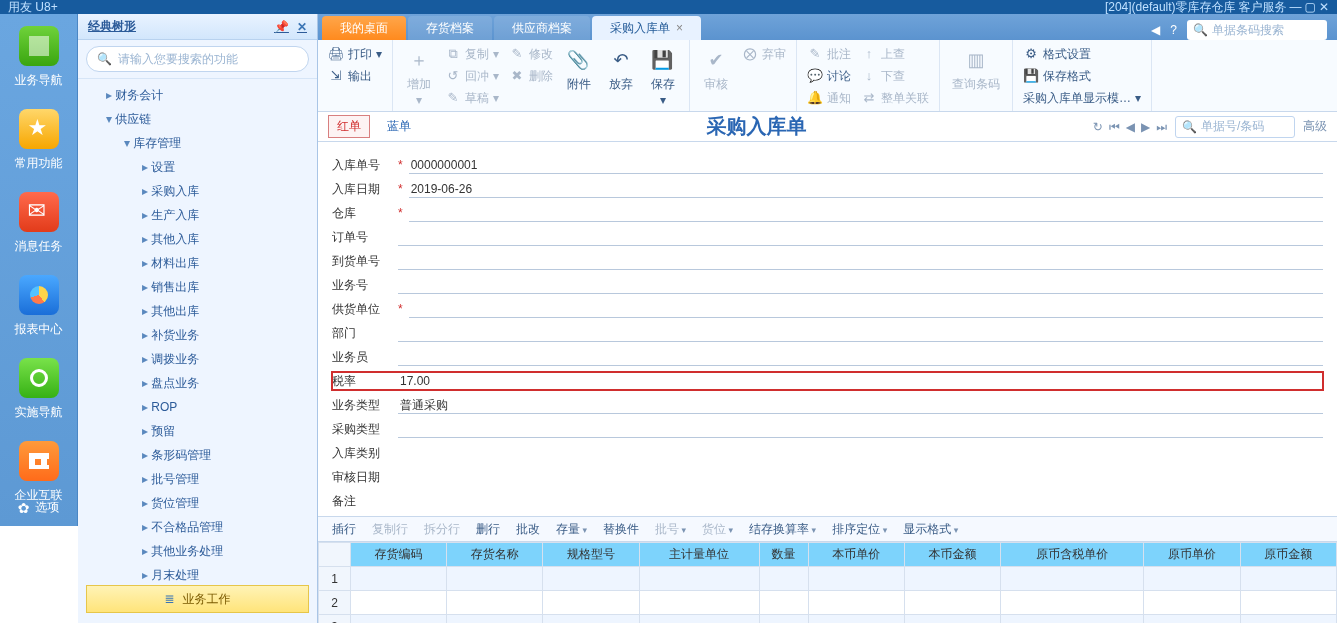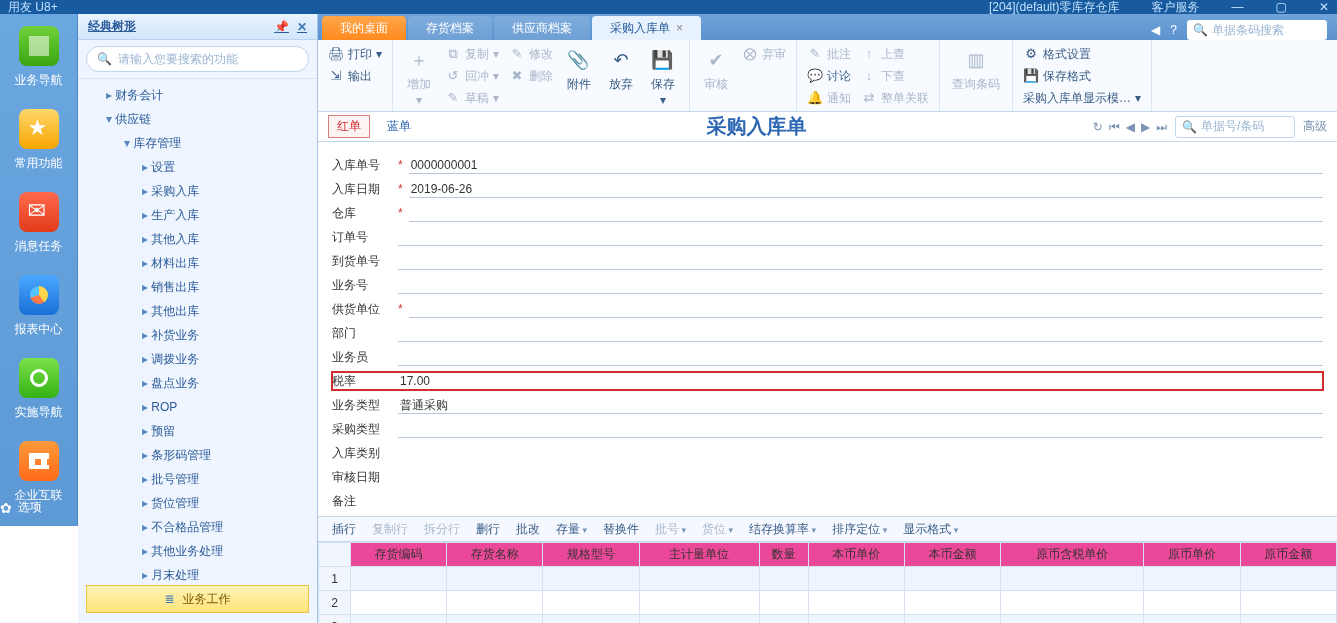--- a/index.html
+++ b/index.html
@@ -1,32 +1,32 @@
 <!DOCTYPE html>
 <html><head>
 <meta charset="utf-8">
 <style>
 * { margin: 0; padding: 0; box-sizing: border-box; font-family: "Microsoft YaHei", SimSun, Arial, sans-serif; font-size: 12px; }
 body { width: 1337px; height: 623px; background: #fff; overflow: hidden; }
 
 
 .titlebar { height: 14px; background: #175b9e; color: #bfe0ff; display: flex; justify-content: space-between; align-items: center; padding: 0 8px; font-size: 11px; }
-.titlebar .right { display: flex; gap: 32px; align-items: center; }
+.titlebar .right { display: flex; gap: 3px; align-items: center; }
 
 
 .iconrail { position: absolute; left: 0; top: 14px; width: 78px; height: 512px; background: linear-gradient(#6aa6e0,#5d99d4); border-right: 1px solid #4a86c4; }
 .iconrail .cell { display: flex; flex-direction: column; align-items: center; padding: 12px 0 8px; color: #fff; font-size: 12px; cursor: pointer; }
 .iconrail .cell .ic { width: 40px; height: 40px; border-radius: 8px; margin-bottom: 6px; position: relative; }
 .ic-nav{background:linear-gradient(#6fd23a,#3aa510);} .ic-nav:after{content:"";position:absolute;inset:10px;background:#fff8;}
 .ic-star{background:linear-gradient(#ffd76a,#f7a600);} .ic-star:after{content:"★";color:#fff;font-size:22px;position:absolute;left:9px;top:6px;}
 .ic-msg{background:linear-gradient(#ff6a4c,#e23b1a);} .ic-msg:after{content:"✉";color:#fff;font-size:22px;position:absolute;left:9px;top:6px;}
 .ic-rep{background:linear-gradient(#4aa8ff,#1a6ed8);} .ic-rep:after{content:"";position:absolute;inset:11px;border-radius:50%;background:conic-gradient(#ffd54a 0 40%, #ff7a4a 40% 70%, #54c3ff 70% 100%);}
 .ic-comp{background:linear-gradient(#79e24a,#36b115);} .ic-comp:after{content:"";position:absolute;inset:11px;border:3px solid #fff;border-radius:50%;}
 .ic-ent{background:linear-gradient(#ff9a3a,#ff6b1a);} .ic-ent:after{content:"";position:absolute;inset:12px 10px;background:repeating-linear-gradient(90deg,#fff 0 6px,transparent 6px 12px), repeating-linear-gradient(#fff 0 6px,transparent 6px 12px);}
-.iconrail .options{ position:absolute; bottom:10px; left:0; right:0; color:#fff; display:flex; align-items:center; gap:6px; cursor:pointer;}
+.iconrail .options{ position:absolute; bottom:10px; left:0; right:0; color:#fff; display:flex; align-items:center; justify-content:center; gap:6px; cursor:pointer;}
 .iconrail .options:before{content:"✿";font-size:14px;}
 
 
 .sidebar { position:absolute; left:78px; top:14px; width:240px; height:609px; background:#eef5ff; border-right:1px solid #a9c5e6;}
 .sidebar .sbhead{ height:26px; background:linear-gradient(#e9f3ff,#d2e6fc); border-bottom:1px solid #b8d2ef; display:flex; align-items:center; justify-content:space-between; padding:0 10px; color:#2c5b99; font-weight:bold;text-decoration:underline;}
 .sidebar .sbhead .tools{ color:#3b75b5; display:flex; gap:8px; cursor:pointer;}
 .sidebar .search{ padding:6px 8px; background:#eef5ff; border-bottom:1px solid #d6e5f7;}
 .sidebar .search .sbox{ display:flex; align-items:center; height:26px; background:#fff; border:1px solid #c0d5ef; border-radius:13px; padding:0 10px; gap:6px; color:#9bb5d2;}
 .sidebar .tree{ overflow:auto; height:520px; padding:4px 0 0 8px;}
 .tree ul{ list-style:none; padding-left:18px;}
@@ -86,21 +86,21 @@
 
 .gridbar{ height:26px; border-top:1px solid #c8d8ec; border-bottom:1px solid #c8d8ec; background:#f5f9ff; display:flex; align-items:center; gap:16px; padding:0 14px;}
 .gb{ color:#3a5c86; cursor:pointer;}
 .gb.disabled{ color:#a9b7c9;}
 .gb .dd:after{content:" ▾"; font-size:9px; color:#7a93b2;}
 
 
 .grid{ border-bottom:1px solid #c8d8ec;}
 .grid table{ border-collapse:collapse; width:100%;}
 .grid th,.grid td{ border:1px solid #d6e0ee; height:24px; font-weight:normal; color:#333; text-align:center;}
-.grid th{ background:#ec4899;}
+.grid th{ background:#7dd3fc;}
 .grid th.rowh, .grid td.rowh{ width:32px; background:#f1f6fd;}
 .grid tr.alt td{ background:#eef5ff;}
 .grid tr.alt td.rowh{ background:#f1f6fd;}
 .grid tr.total td{ background:#f8fbff;}
 
 .scroll{ height:10px; background:#f0f3f8; border-top:1px solid #d6e0ee;}
 </style>
 </head>
 <body>
 

